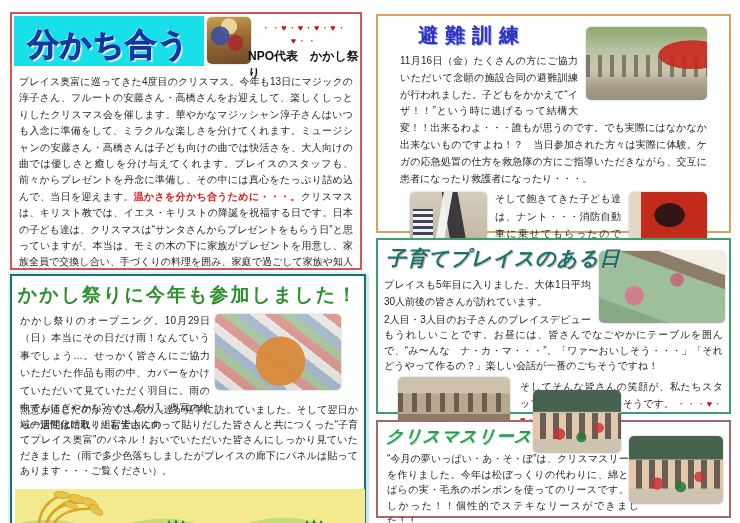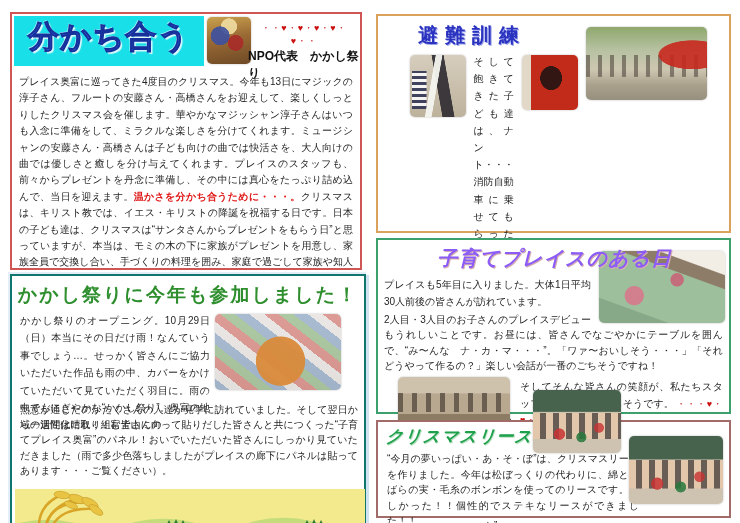--- a/index.html
+++ b/index.html
@@ -5,21 +5,21 @@
   html,body{margin:0;padding:0;background:#fff;}
   #page{position:relative;width:740px;height:523px;background:#ffffff;overflow:hidden;
         font-family:"Liberation Sans","DejaVu Sans",sans-serif;color:#222;}
 
   .box{position:absolute;box-sizing:border-box;background:#fff;}
   .body{margin:0;font-size:10px;line-height:16.4px;text-align:justify;color:#252525;}
 
   
   #box-share{left:10px;top:12px;width:352px;height:258px;border:2px solid #d05555;}
   #share-title-block{position:absolute;left:2px;top:2px;width:190px;height:50px;background:#19dfe9;
-        display:flex;align-items:flex-start;justify-content:center;}
+        display:flex;align-items:flex-end;justify-content:center;}
   #share-title-block .t{font-size:31px;font-weight:bold;color:#4a6ae0;letter-spacing:1px;
         -webkit-text-stroke:1px #16309c;
         text-shadow:2px 2px 1px rgba(255,255,255,.85),-1px -1px 0 rgba(255,255,255,.6);}
   #photo-nativity{position:absolute;left:195px;top:3px;width:44px;height:47px;}
   #share-hearts{position:absolute;left:238px;top:8px;width:108px;text-align:center;
         color:#cc1111;font-size:9px;letter-spacing:1px;}
   #share-author{position:absolute;left:236px;top:34px;font-size:12px;font-weight:bold;color:#111;}
   #share-body{position:absolute;left:7px;top:60px;width:334px;}
   .hl-red{color:#e01818;font-weight:bold;margin-top:8px;}
 
@@ -43,21 +43,21 @@
   #drill-b1{line-height:16.8px;}
   .drill-mid{display:flex;gap:8px;align-items:flex-start;margin-top:3px;}
   #photo-drill-people{width:77px;height:62px;margin-left:10px;margin-top:2px;}
   #photo-drill-truck{width:78px;height:55px;margin-top:2px;}
   #drill-b2{flex:1;line-height:17.2px;}
   #drill-b3{margin-top:3px;line-height:15px;}
 
   
   #box-place{left:376px;top:238px;width:355px;height:176px;border:2px solid #3ba06b;padding:4px 6px;}
   #place-title{margin:1px 0 5px 2px;font-size:20px;font-weight:bold;font-style:italic;
-        color:#8b5cf6;letter-spacing:1px;text-shadow:1px 1px 0 #d8b0b0;text-align:center;}
+        color:#0f766e;letter-spacing:1px;text-shadow:1px 1px 0 #d8b0b0;}
   #photo-place-baby{width:126px;height:72px;margin:-26px -2px 4px 8px;}
   #place-b1{line-height:16.8px;}
   #place-b2{line-height:15.6px;margin-top:1px;}
   .place-bottom{margin-top:3px;}
   #photo-place-room{width:112px;height:54px;margin-left:14px;margin-right:10px;}
   #place-b3{line-height:16.6px;padding-left:2px;padding-top:2px;}
   .hearts-inline{color:#cc1111;letter-spacing:1px;font-size:9px;}
 
   
   #box-wreath{left:376px;top:420px;width:355px;height:98px;border:2px solid #a36a6a;}
@@ -160,20 +160,21 @@
         <ellipse cx="47" cy="6" rx="8" ry="3.5" transform="rotate(8 47 6)"></ellipse>
         <ellipse cx="81" cy="21" rx="8" ry="3.5" transform="rotate(35 81 21)"></ellipse>
         <ellipse cx="56" cy="16" rx="7" ry="3" transform="rotate(22 56 16)"></ellipse>
       </g>
     </svg>
   </div>
 
   <div id="box-drill" class="box">
     <div id="drill-title">避難訓練</div>
     <div id="photo-drill-outdoor" class="photo f-right"></div>
+    <p id="drill-b1" class="body">11月16日（金）たくさんの方にご協力いただいて念願の施設合同の避難訓練が行われました。子どもをかかえて“イザ！！”という時に逃げるって結構大変！！出来るわよ・・・誰もが思うのです。でも実際にはなかなか出来ないものですよね！？　当日参加された方々は実際に体験。ケガの応急処置の仕方を救急隊の方にご指導いただきながら、交互に患者になったり救護者になったり・・・。</p>
     <div class="drill-mid">
       <div id="photo-drill-people" class="photo"></div>
       <p id="drill-b2" class="body">そして飽きてきた子ども達は、ナント・・・消防自動車に乗せてもらったのです！そして帰りにはイザ！という時に使う携帯用三角布と子どもにはりつけていると安全な“蛍光マスコット”</p>
       <div id="photo-drill-truck" class="photo"></div>
     </div>
     <p id="drill-b3" class="body">もいただきました。お母さんにも子どもにも実りの多い一日でした。</p>
   </div>
 
   <div id="box-place" class="box">
     <div id="place-title">子育てプレイスのある日</div>

